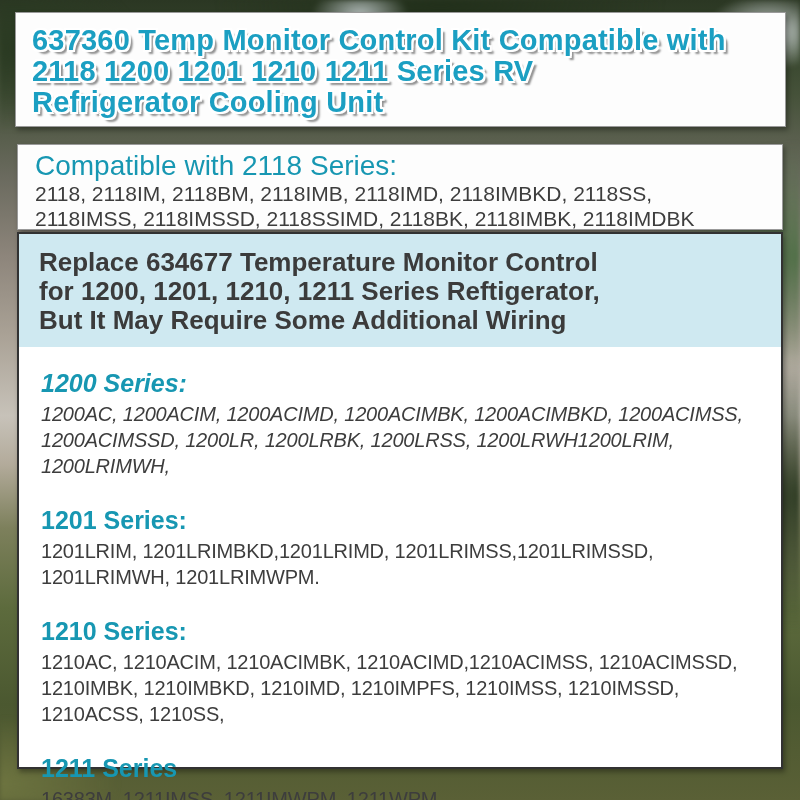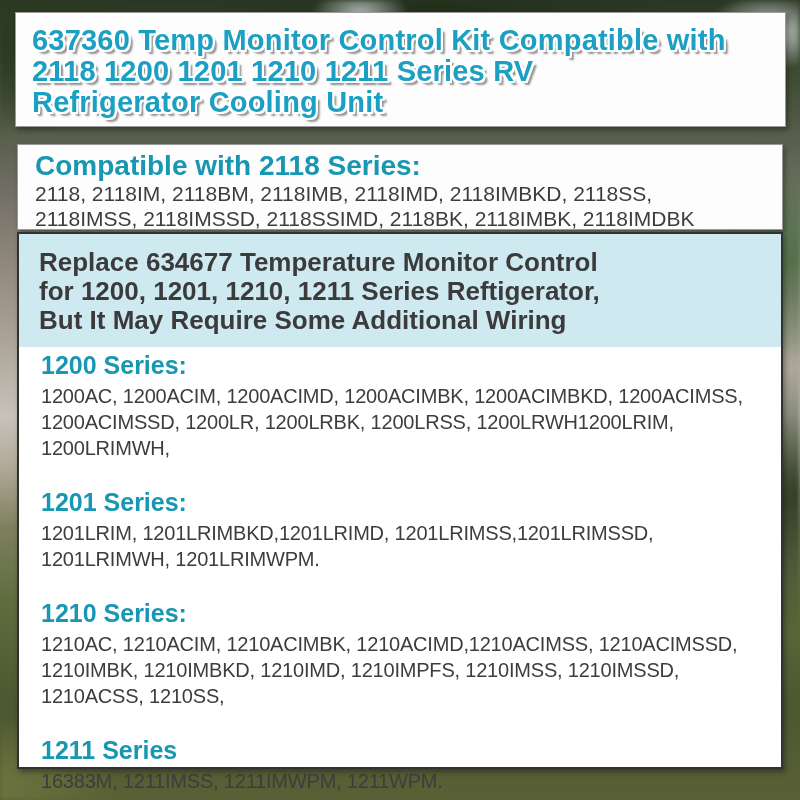--- a/index.html
+++ b/index.html
@@ -53,21 +53,21 @@
       -2px -2px 0 #fff, 0 -2px 0 #fff, 2px -2px 0 #fff,
       -2px 0 0 #fff, 2px 0 0 #fff,
       -2px 2px 0 #fff, 0 2px 0 #fff, 2px 2px 0 #fff,
       4px 4px 2px #8f8f8f;
   }
   .compat {
     left: 17px; top: 144px; width: 766px; height: 86px;
     padding: 6px 0 0 17px;
   }
   .compat-heading {
-    font-size: 28px; font-weight: bold; line-height: 30px;
+    font-size: 28px; font-weight: normal; line-height: 30px;
     color: var(--teal-heading, #1797b2);
   }
   .compat .model-line { font-size: 21px; line-height: 25px; }
   .model-line {
     color: var(--body-text, #3d3d3d);
     white-space: nowrap;
   }
   .main {
     left: 17px; top: 232px; width: 766px; height: 537px;
     border: 2px solid #323232;
@@ -77,21 +77,21 @@
     background: var(--notice-bg, #cfe9f1);
     padding: 14px 8px 12px 20px;
     box-sizing: border-box;
   }
   .notice-line {
     font-size: 26px; font-weight: bold; line-height: 29px;
     color: #3b3b3b; white-space: nowrap;
   }
   .series-body { padding: 2px 12px 0 22px; }
   .series-block { margin-top: 27px; }
-  .series-block:first-child { margin-top: 2px; }
+  .series-block:first-child { margin-top: 20px; font-style: italic; }
   .series-heading {
     font-size: 25px; font-weight: bold; line-height: 28px;
     margin-bottom: 4px;
     color: var(--teal-heading, #1797b2);
   }
   .series-block .model-line { font-size: 20px; line-height: 26px; letter-spacing: -0.2px; }
 </style>
 </head>
 <body>
 

